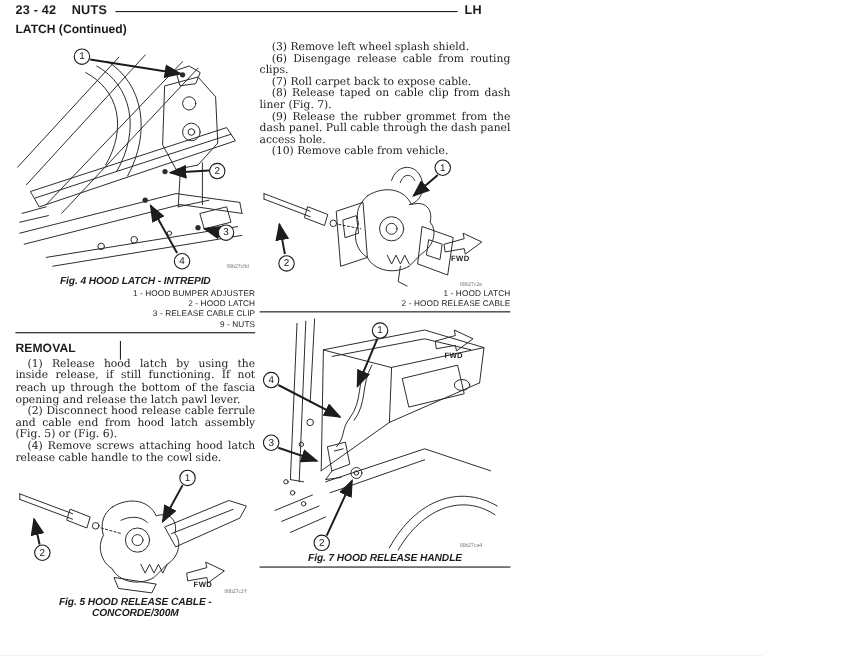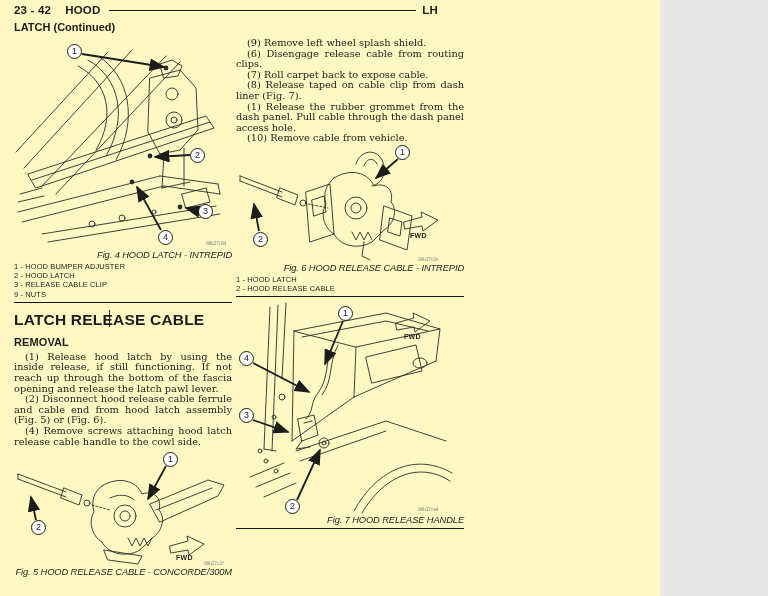--- a/index.html
+++ b/index.html
@@ -1,17 +1,17 @@
 <!DOCTYPE html>
 <html><head>
 <meta charset="utf-8">
 <style>
   html,body{margin:0;padding:0;background:#e8e8e8;}
   .page{
-    position:relative;width:660px;height:596px;background:#fef9c3;
+    position:relative;width:768px;height:596px;background:#ffffff;
     color:#1c1c1c;overflow:hidden;
     font-family:"Liberation Sans",sans-serif;
   }
   
   .hdr{position:absolute;top:4px;left:14px;width:424px;display:flex;align-items:center;
        font-weight:bold;font-size:11.5px;letter-spacing:.2px;}
   .hdr .pnum{margin-right:14px;}
   .hdr .rule{flex:1;border-top:1.9px solid #1c1c1c;margin:1px 6px 0 8px;}
   .cont{position:absolute;top:21px;left:14px;font-weight:bold;font-size:11px;}
   
@@ -31,35 +31,35 @@
   .f4{height:210px;margin-bottom:4px;}
   .f5{height:116px;margin-top:3px;}
   .f6{height:118px;}
   .f7{height:213px;margin-top:4px;}
   .co{position:absolute;width:15px;height:15px;box-sizing:border-box;
       border:1.3px solid #1c1c1c;border-radius:50%;background:#fff;
       font-size:9px;line-height:12.5px;text-align:center;}
   .fwd{position:absolute;font-size:7px;font-weight:bold;letter-spacing:.3px;}
   .figcode{position:absolute;font-family:"DejaVu Sans Mono",monospace;font-size:5px;
            color:#8a8a8a;letter-spacing:-.5px;}
-  .fig-cap{font-size:9.3px;font-weight:normal;font-style:italic;text-align:right;
+  .fig-cap{font-size:9.3px;font-weight:bold;font-style:italic;text-align:center;
            margin:1px 0 2px 0;letter-spacing:-.1px;}
-  .legend{font-size:7.5px;line-height:9.2px;letter-spacing:.1px;}
+  .legend{font-size:7.5px;line-height:9.2px;letter-spacing:.1px;text-align:right;}
   .legend div{white-space:nowrap;}
   .hrule{border:none;border-top:1.7px solid #141414;margin:3px 0 8px 0;}
   .hrule.tight{margin:3px 0 4px 0;}
 </style>
 </head>
 <body>
 
 <div class="page">
 
   <div class="hdr">
     <span class="pnum">23 - 42</span>
-    <span>HOOD</span>
+    <span>NUTS</span>
     <span class="rule"></span>
     <span>LH</span>
   </div>
   <div class="cont">LATCH (Continued)</div>
 
   <div class="col col-l">
 
     <div class="figure f4">
       <svg width="218" height="210" viewBox="0 0 218 210">
         <defs>
@@ -106,21 +106,20 @@
     <div class="fig-cap">Fig. 4 HOOD LATCH - INTREPID</div>
     <div class="legend">
       <div>1 - HOOD BUMPER ADJUSTER</div>
       <div>2 - HOOD LATCH</div>
       <div>3 - RELEASE CABLE CLIP</div>
       <div>9 - NUTS</div>
     </div>
     <hr class="hrule">
 
     <div class="sec-head">
-      <span>LATCH RELEASE CABLE</span>
       <span class="caret"></span>
     </div>
     <div class="sub-head">REMOVAL</div>
     <p class="step">(1) Release hood latch by using the inside release, if still functioning. If not reach up through the bottom of the fascia opening and release the latch pawl lever.</p>
     <p class="step">(2) Disconnect hood release cable ferrule and cable end from hood latch assembly (Fig. 5) or (Fig. 6).</p>
     <p class="step">(4) Remove screws attaching hood latch release cable handle to the cowl side.</p>
 
     <div class="figure f5">
       <svg width="218" height="116" viewBox="0 0 218 116">
         <defs>
@@ -150,25 +149,25 @@
       <div class="co" style="left:149px;top:2px">1</div>
       <div class="co" style="left:17px;top:70px">2</div>
       <div class="fwd" style="left:162px;top:104px">FWD</div>
       <div class="figcode" style="right:8px;bottom:0">80b27c2f</div>
     </div>
     <div class="fig-cap">Fig. 5 HOOD RELEASE CABLE - CONCORDE/300M</div>
 
   </div>
 
   <div class="col col-r">
-    <p class="step">(9) Remove left wheel splash shield.</p>
+    <p class="step">(3) Remove left wheel splash shield.</p>
     <p class="step">(6) Disengage release cable from routing clips.</p>
     <p class="step">(7) Roll carpet back to expose cable.</p>
     <p class="step">(8) Release taped on cable clip from dash liner (Fig. 7).</p>
-    <p class="step">(1) Release the rubber grommet from the dash panel. Pull cable through the dash panel access hole.</p>
+    <p class="step">(9) Release the rubber grommet from the dash panel. Pull cable through the dash panel access hole.</p>
     <p class="step">(10) Remove cable from vehicle.</p>
 
     <div class="figure f6">
       <svg width="228" height="118" viewBox="0 0 228 118">
         <defs>
             <marker id="ah6" markerWidth="9" markerHeight="7" refX="8" refY="3.5" orient="auto">
               <path d="M0,0 L9,3.5 L0,7 Z" fill="#1c1c1c"></path>
             </marker>
           </defs>
         <g stroke="#2b2b2b" stroke-width="0.9" fill="none" stroke-linecap="round" stroke-linejoin="round">
@@ -189,21 +188,20 @@
         <g stroke="#1c1c1c" stroke-width="1.8" marker-end="url(#ah6)">
           <line x1="162" y1="15" x2="140" y2="34"></line>
           <line x1="23" y1="87" x2="18" y2="60"></line>
         </g>
       </svg>
       <div class="co" style="left:159px;top:1px">1</div>
       <div class="co" style="left:17px;top:88px">2</div>
       <div class="fwd" style="left:174px;top:88px">FWD</div>
       <div class="figcode" style="right:26px;bottom:0">80b27c2e</div>
     </div>
-    <div class="fig-cap">Fig. 6 HOOD RELEASE CABLE - INTREPID</div>
     <div class="legend">
       <div>1 - HOOD LATCH</div>
       <div>2 - HOOD RELEASE CABLE</div>
     </div>
     <hr class="hrule tight">
 
     <div class="figure f7">
       <svg width="228" height="213" viewBox="0 0 228 213">
         <defs>
             <marker id="ah7" markerWidth="9" markerHeight="7" refX="8" refY="3.5" orient="auto">

